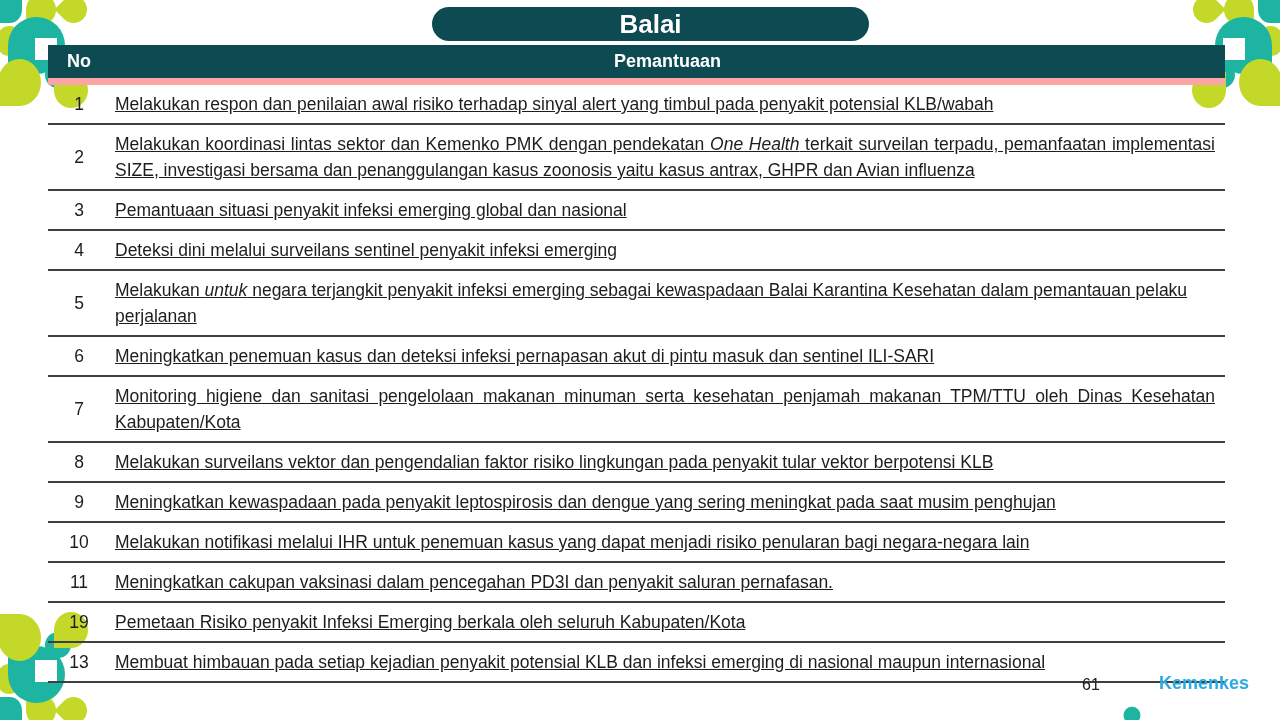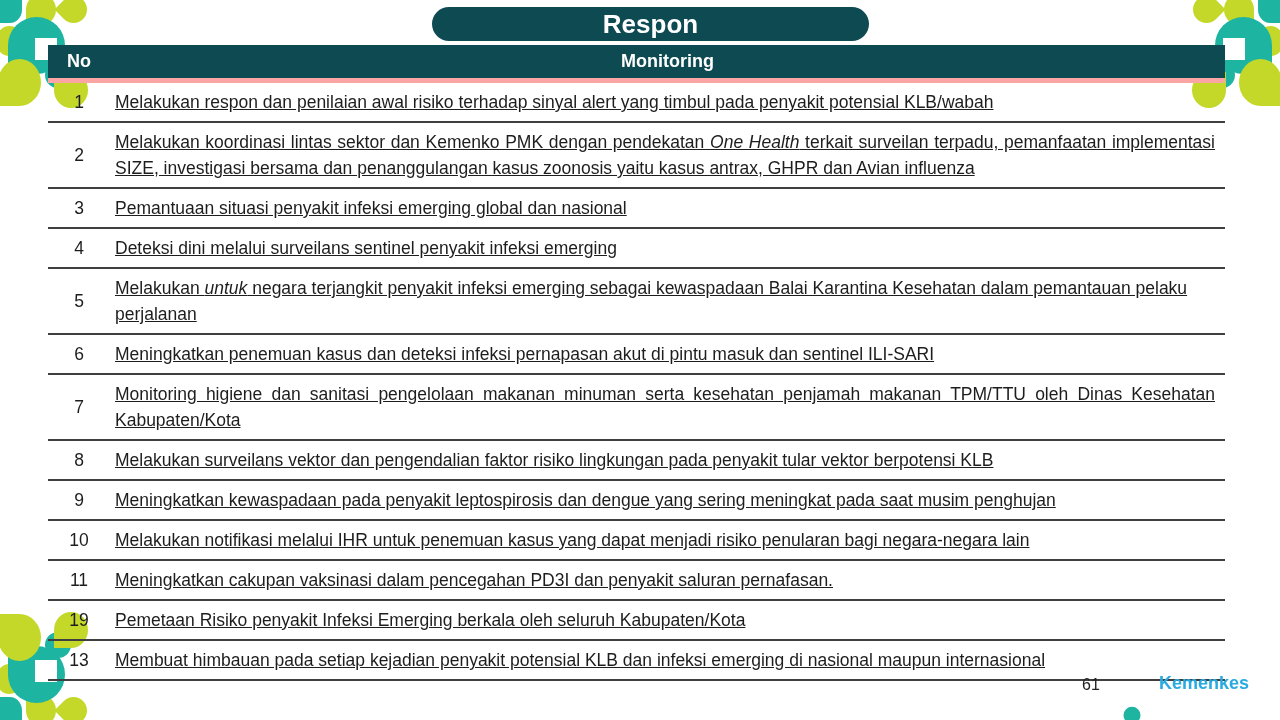--- a/index.html
+++ b/index.html
@@ -22,21 +22,21 @@
   .petal.l{background:var(--lime);}
 
   
   .title-pill{position:absolute;left:432px;top:7px;width:437px;height:34px;border-radius:17px;
     background:var(--accent);display:flex;align-items:center;justify-content:center;z-index:3;}
   .title-pill span{color:#fff;font-size:26px;font-weight:bold;}
 
   
   .tbl{position:absolute;left:48px;top:45px;width:1177px;z-index:2;color:var(--text);}
   .thead{display:flex;align-items:center;height:33px;background:var(--accent);color:#fff;
-    font-weight:bold;font-size:18px;border-bottom:5px solid #fca5a5;}
+    font-weight:bold;font-size:18px;border-bottom:7px solid #fca5a5;}
   .th-no{width:62px;text-align:center;}
   .th-info{flex:1;text-align:center;}
   .tr{display:flex;align-items:center;border-bottom:2px solid var(--line);}
   .td-no{width:62px;text-align:center;font-size:17.5px;flex:none;}
   .td-info{flex:1;padding:6px 10px 6px 5px;font-size:17.5px;line-height:26px;text-decoration:underline;}
   .tr.justify .td-info{text-align:justify;}
   .td-info em{font-style:italic;}
 
   
   .pagenum{position:absolute;left:1066px;top:676px;font-size:16px;color:#222;z-index:3;margin-left:16px;}
@@ -80,27 +80,27 @@
     <div class="petal l" style="left:62px;top:0;width:27px;height:27px;border-radius:50% 50% 50% 0;transform:rotate(45deg)"></div>
     <div class="petal l" style="left:-2px;top:30px;width:27px;height:30px;border-radius:50% 50% 0 50%"></div>
     <div class="petal t" style="left:10px;top:21px;width:57px;height:57px;border-radius:50% 50% 50% 0"></div>
     <div class="petal" style="left:37px;top:42px;width:22px;height:22px;background:#fff"></div>
     <div class="petal l" style="left:0;top:63px;width:43px;height:47px;border-radius:50% 50% 50% 0"></div>
     <div class="petal t" style="left:47px;top:66px;width:26px;height:26px;border-radius:0 50% 50% 50%;transform:rotate(10deg)"></div>
     <div class="petal l" style="left:56px;top:76px;width:34px;height:36px;border-radius:0 50% 50% 50%"></div>
   </div>
 
   <div class="title-pill">
-    <span>Respon</span>
+    <span>Balai</span>
   </div>
 
   <div class="tbl">
     <div class="thead">
       <div class="th-no">No</div>
-      <div class="th-info">Monitoring</div>
+      <div class="th-info">Pemantuaan</div>
     </div>
     <div id="table-body">
         <div class="tr">
           <div class="td-no">1</div>
           <div class="td-info"><span>Melakukan respon dan penilaian awal risiko terhadap sinyal alert yang timbul pada penyakit potensial KLB/wabah</span></div>
         </div>
         <div class="tr justify">
           <div class="td-no">2</div>
           <div class="td-info"><span>Melakukan koordinasi lintas sektor dan Kemenko PMK dengan pendekatan </span><em>One Health</em><span> terkait surveilan terpadu, pemanfaatan implementasi SIZE, investigasi bersama dan penanggulangan kasus zoonosis yaitu kasus antrax, GHPR dan Avian influenza</span></div>
         </div>

